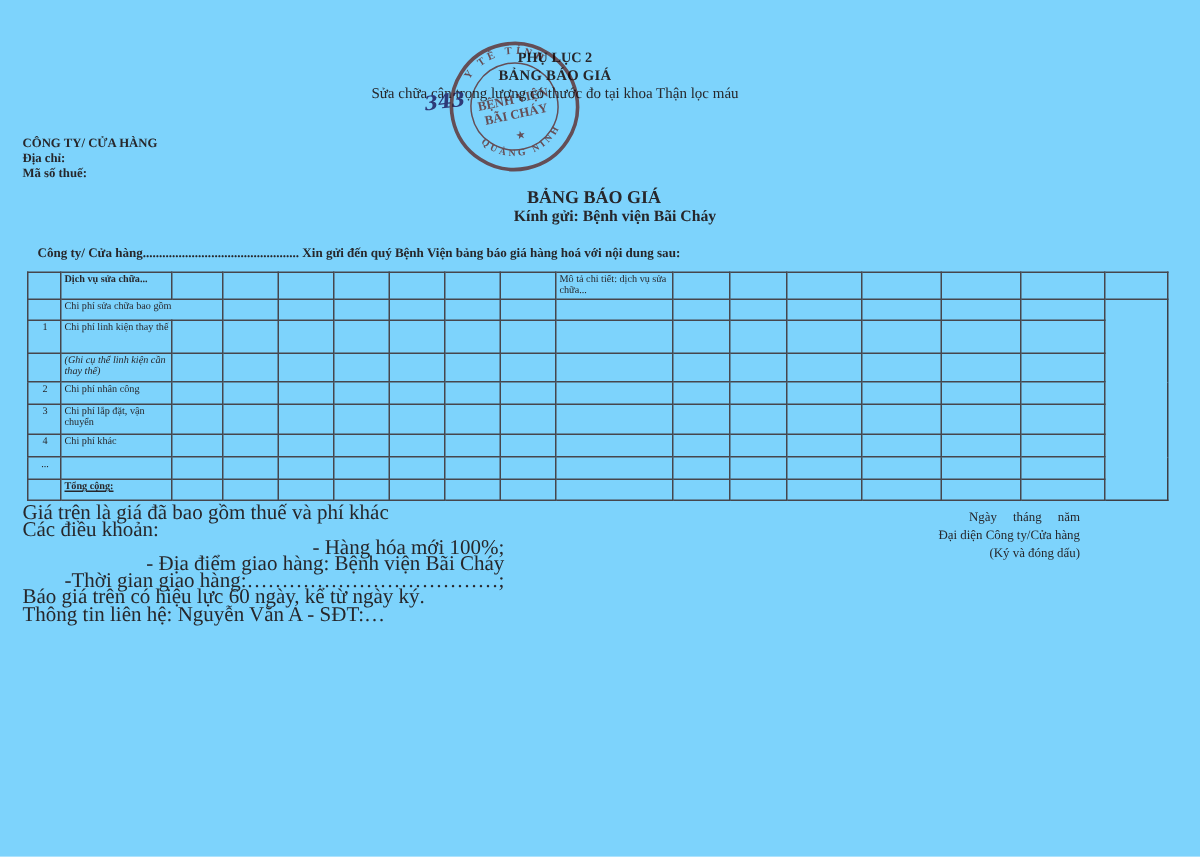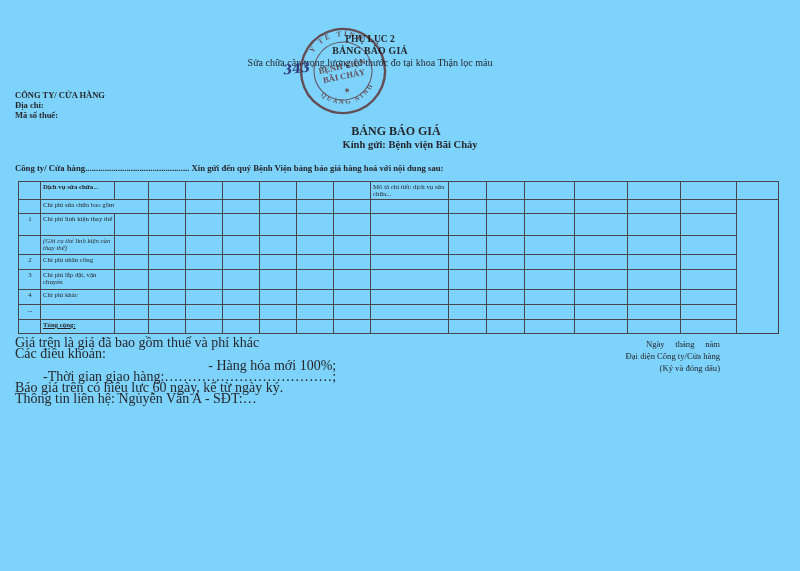--- a/index.html
+++ b/index.html
@@ -18,21 +18,21 @@
          mix-blend-mode:multiply;transform:rotate(-12deg);}
   .handwriting{position:absolute;left:283px;top:61px;font-size:13px;font-style:italic;
          font-weight:bold;color:#2e3a78;transform:rotate(-7deg);font-family:"DejaVu Serif",serif;}
 
   .company{position:absolute;left:15px;top:91px;font-size:8.5px;font-weight:bold;line-height:9.8px;}
 
   .quote-head{position:absolute;left:0;top:124px;width:792px;text-align:center;}
   .quote-head .qt{font-size:12px;font-weight:bold;line-height:14px;}
   .quote-head .qr{font-size:10.5px;font-weight:bold;line-height:13px;padding-left:28px;}
 
-  .intro{position:absolute;left:15px;top:163px;font-size:8.7px;font-weight:bold;white-space:nowrap;}
+  .intro{position:absolute;left:25px;top:163px;font-size:8.7px;font-weight:bold;white-space:nowrap;}
 
   
   table.quote{position:absolute;left:18px;top:181px;width:760px;border-collapse:collapse;
         table-layout:fixed;border:1.6px solid #3e3e44;}
   table.quote td{border:1px solid #46464c;font-size:6.8px;line-height:7.4px;padding:1px 1px 0 2px;
         vertical-align:top;overflow:hidden;}
   td.stt{text-align:center;padding-left:0;}
   .b{font-weight:bold;}
   .i{font-style:italic;}
   .total{font-weight:bold;text-decoration:underline;}
@@ -272,20 +272,21 @@
           <td></td>
           <td></td>
     </tr>
   </tbody>
     </table>
 
   <div class="terms">
     <div>Giá trên là giá đã bao gồm thuế và phí khác</div>
     <div>Các điều khoản:</div>
     <div class="ind">- Hàng hóa mới 100%;</div>
+    <div class="ind">- Địa điểm giao hàng: Bệnh viện Bãi Cháy</div>
     <div class="ind">-Thời gian giao hàng:………………………………;</div>
     <div>Báo giá trên có hiệu lực 60 ngày, kể từ ngày ký.</div>
     <div>Thông tin liên hệ: Nguyễn Văn A - SĐT:…</div>
   </div>
 
   <div class="signature">
     <div class="pre">Ngày     tháng     năm</div>
     <div>Đại diện Công ty/Cửa hàng</div>
     <div>(Ký và đóng dấu)</div>
   </div>

